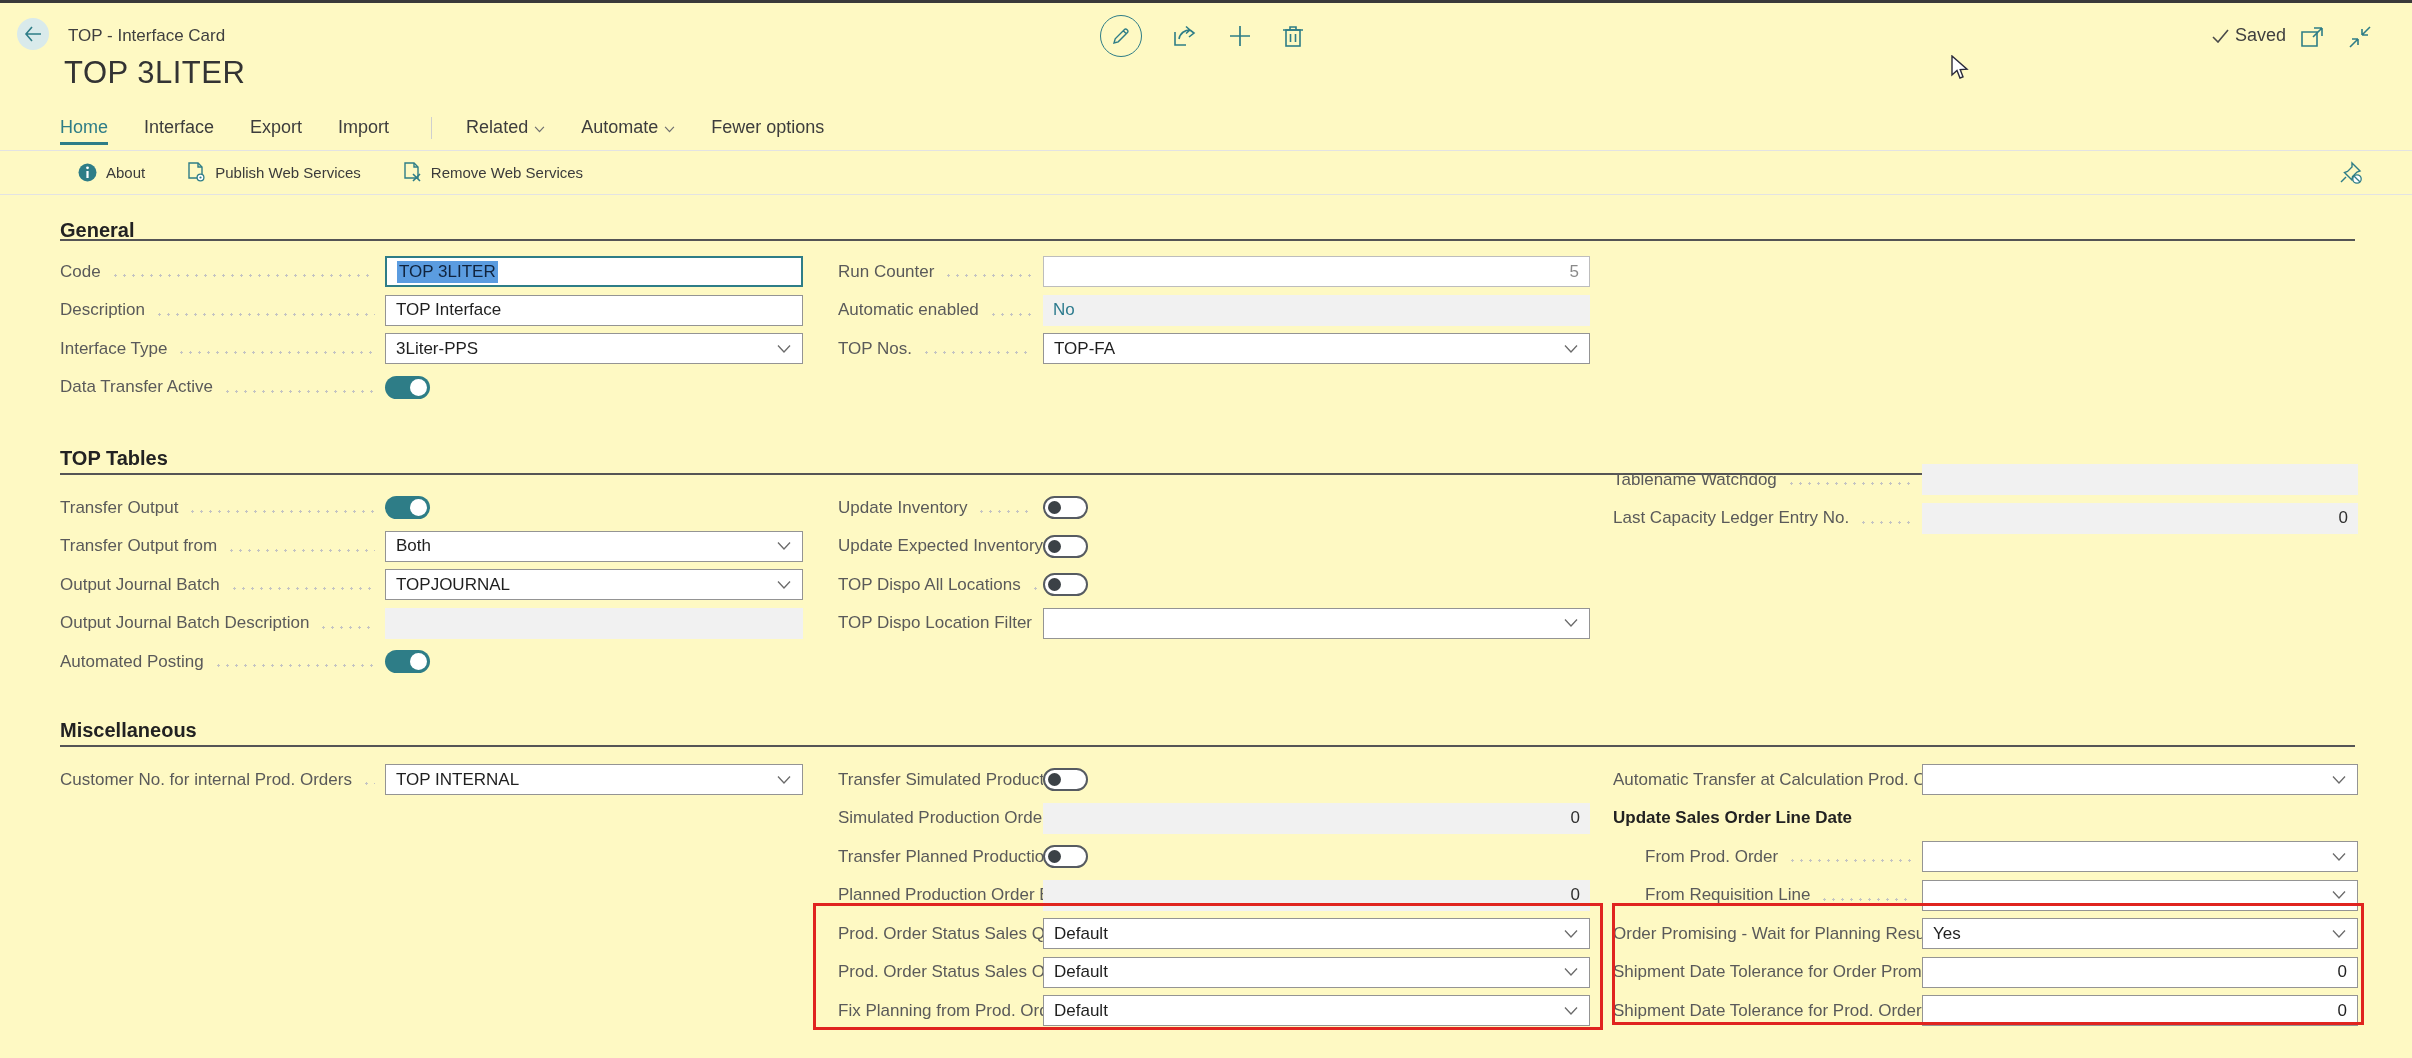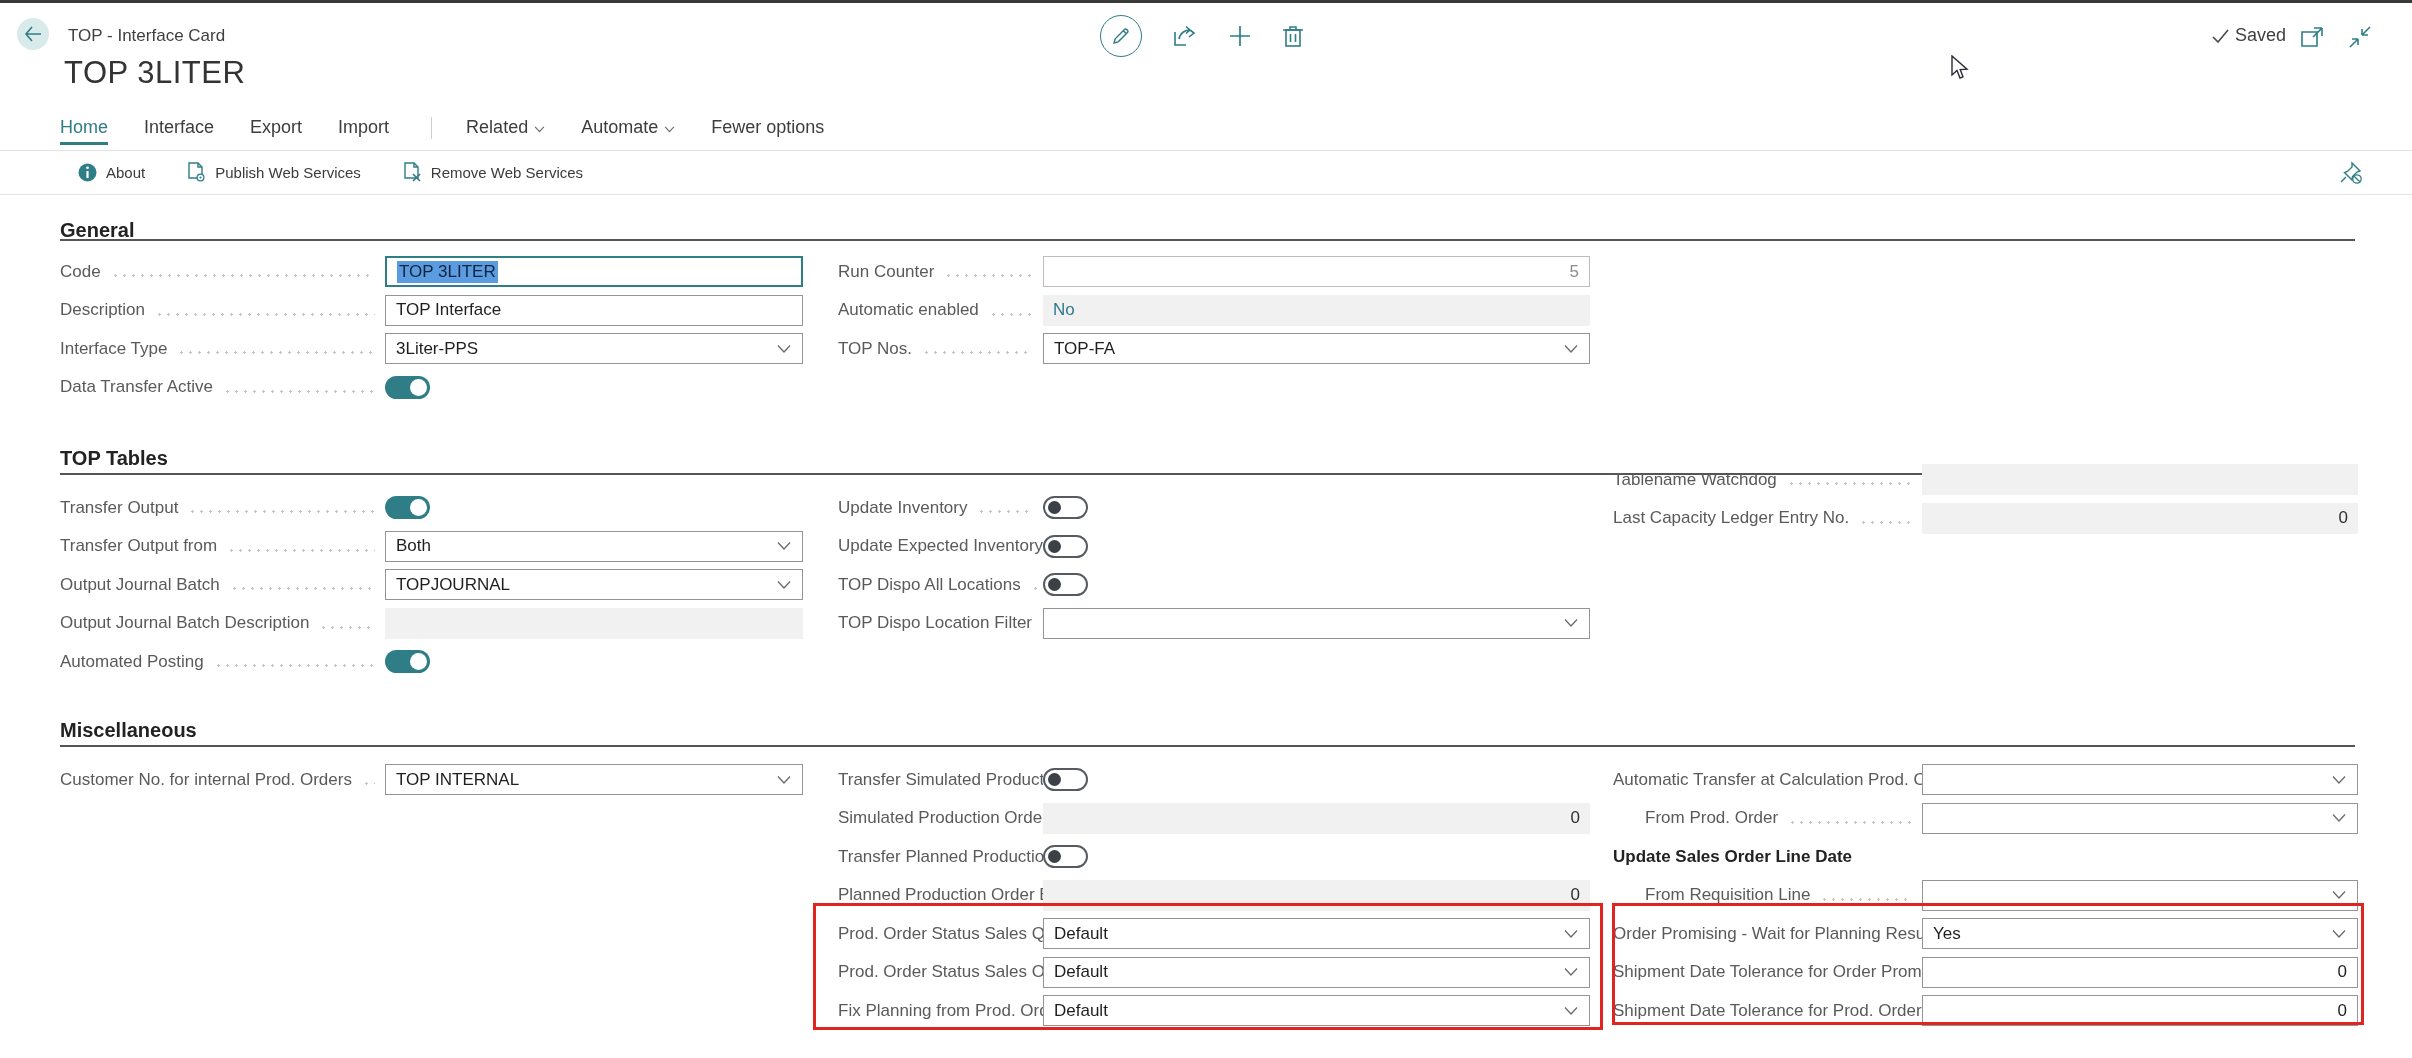--- a/index.html
+++ b/index.html
@@ -1,17 +1,17 @@
 <!DOCTYPE html>
 <html><head>
 <meta charset="utf-8">
 <style>
   html,body{margin:0;padding:0;background:#e8e8e8;}
   .page{
-    position:relative;width:2412px;height:1058px;background:#ffffff;
+    position:relative;width:2412px;height:1058px;background:#fef9c3;
     border-top:3px solid #3a3a3a;box-sizing:border-box;overflow:hidden;
     font-family:"Liberation Sans", sans-serif;color:#222;
   }
   
   .backbtn{position:absolute;left:17px;top:15px;width:32px;height:32px;border-radius:50%;
     background:#d9eaeb;display:flex;align-items:center;justify-content:center;cursor:pointer;}
   .breadcrumb{position:absolute;left:68px;top:23px;font-size:17px;color:#3f3f3f;}
   .pagetitle{position:absolute;left:64px;top:52px;font-size:31px;font-weight:400;color:#333;letter-spacing:.5px;}
   .centericons{position:absolute;left:1100px;top:12px;display:flex;align-items:center;gap:30px;}
   .iconbtn{display:flex;align-items:center;justify-content:center;cursor:pointer;}
@@ -548,36 +548,36 @@
         </div>
       <div class="ctl">
           <div class="tbox">
             <span></span>
         <svg class="chev" width="14" height="9" viewBox="0 0 14 9">
               <path d="M1 1 L7 7.5 L13 1" stroke="#6b6b6b" stroke-width="1.3" fill="none"></path>
             </svg>
           </div>
         </div>
     </div>
+    <div class="row">
+      <div class="grouphead">Update Sales Order Line Date</div>
+    </div>
     <div class="row indent">
       <div class="lbl">
           <span class="lt">From Prod. Order</span>
           <span class="lead"></span>
         </div>
       <div class="ctl">
           <div class="tbox">
             <span></span>
         <svg class="chev" width="14" height="9" viewBox="0 0 14 9">
               <path d="M1 1 L7 7.5 L13 1" stroke="#6b6b6b" stroke-width="1.3" fill="none"></path>
             </svg>
           </div>
         </div>
-    </div>
-    <div class="row">
-      <div class="grouphead">Update Sales Order Line Date</div>
     </div>
     <div class="row indent">
       <div class="lbl">
           <span class="lt">From Requisition Line</span>
           <span class="lead"></span>
         </div>
       <div class="ctl">
           <div class="tbox">
             <span></span>
         <svg class="chev" width="14" height="9" viewBox="0 0 14 9">

